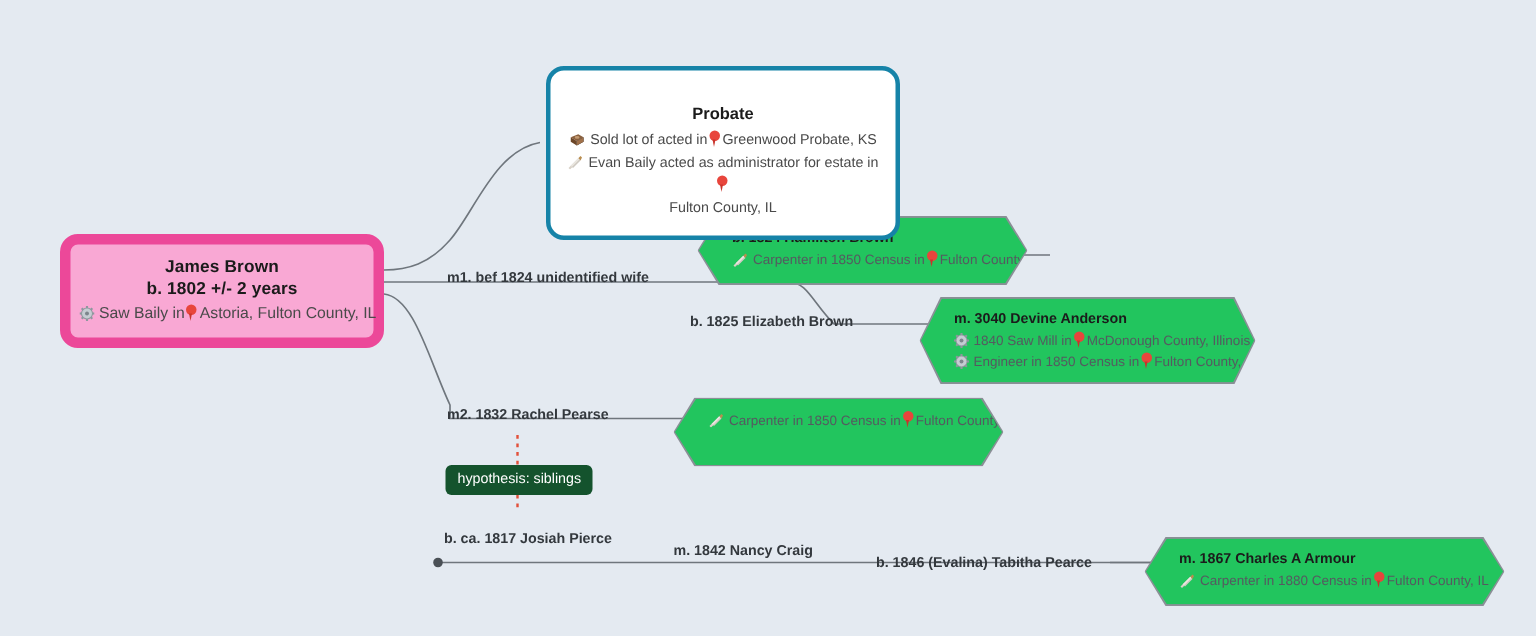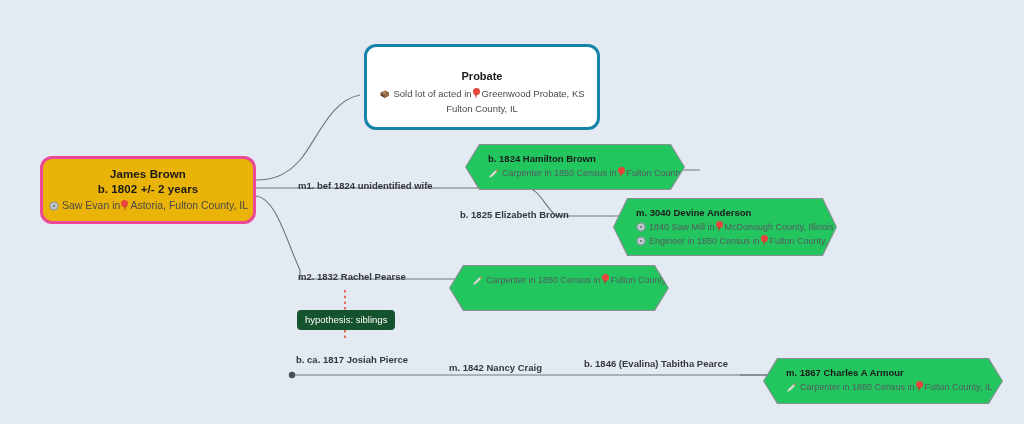--- a/index.html
+++ b/index.html
@@ -29,22 +29,22 @@
     pointer-events: none;
   }
 
   
   .root-node {
     position: absolute;
     left: 40px;
     top: 156px;
     width: 216px;
     box-sizing: border-box;
-    background: #eab308;
-    border: 3px solid #ec4899;
+    background: #f9a8d4;
+    border: 7px solid #ec4899;
     border-radius: 12px;
     padding: 8px 6px 8px 6px;
     text-align: center;
     z-index: 5;
   }
   .root-title {
     font-size: 11.5px;
     font-weight: bold;
     color: #1b1b1b;
     line-height: 15px;
@@ -227,36 +227,46 @@
               <g fill="#8f979e">
                 <rect x="8.6" y="0" width="2.8" height="20"></rect>
                 <rect x="0" y="8.6" width="20" height="2.8"></rect>
                 <rect x="8.6" y="0" width="2.8" height="20" transform="rotate(45 10 10)"></rect>
                 <rect x="0" y="8.6" width="20" height="2.8" transform="rotate(45 10 10)"></rect>
               </g>
               <circle cx="10" cy="10" r="6.6" fill="#c5ccd2"></circle>
               <circle cx="10" cy="10" r="2.6" fill="#7d858c"></circle>
             </g>
           </svg>
-      </span><span>Saw Evan in</span><span class="ico ico-pin"></span><span>Astoria, Fulton County, IL</span>
+      </span><span>Saw Baily in</span><span class="ico ico-pin"></span><span>Astoria, Fulton County, IL</span>
     </div>
   </div>
 
   <div class="probate-node">
     <div class="probate-title">Probate</div>
     <div class="probate-line">
       <span class="ico ico-wood">
         <svg viewBox="0 0 22 18" width="11" height="9">
             <path d="M3 5 L13 1 L20 5 L11 10 Z" fill="#8a5f3c"></path>
             <path d="M3 5 L11 10 L11 16 L3 11 Z" fill="#6d4728"></path>
             <path d="M11 10 L20 5 L20 11 L11 16 Z" fill="#a87murs"></path>
             <path d="M11 10 L20 5 L20 11 L11 16 Z" fill="#a1714a"></path>
             <ellipse cx="11.5" cy="5.2" rx="3.2" ry="1.8" fill="#c29a72"></ellipse>
           </svg>
       </span><span>Sold lot of acted in</span><span class="ico ico-pin"></span><span>Greenwood Probate, KS</span>
+    </div>
+    <div class="probate-line">
+      <span class="ico ico-chisel">
+        <svg viewBox="0 0 22 20" width="11" height="10">
+            <path d="M2 18 L6 14 L8 16 L4 20 Z" fill="#d9d2c8"></path>
+            <path d="M5 15 L15 5 L18 8 L8 18 Z" fill="#cfcac2"></path>
+            <path d="M15 5 L18 2 L20 4 L18 8 Z" fill="#b98d4f"></path>
+            <path d="M5 15 L15 5 L16.5 6.5 L6.5 16.5 Z" fill="#eae6e0"></path>
+          </svg>
+      </span><span>Evan Baily acted as administrator for estate in</span><span class="ico ico-pin"></span>
     </div>
     <div class="probate-line">Fulton County, IL</div>
   </div>
 
   <div class="banner-outline" style="left:465px; top:144px; width:220px; height:46px;"></div>
   <div class="banner" style="left:466px; top:145px; width:218px; height:44px;">
     <div class="banner-title">b. 1824 Hamilton Brown</div>
     <div class="banner-line">
       <span class="ico ico-chisel">
         <svg viewBox="0 0 22 20" width="11" height="10">
@@ -331,17 +341,17 @@
           </svg>
       </span><span>Carpenter in 1880 Census in</span><span class="ico ico-pin"></span><span>Fulton County, IL</span>
     </div>
   </div>
 
   <div class="edge-label" style="left:298px; top:180px;">m1. bef 1824 unidentified wife</div>
   <div class="edge-label" style="left:460px; top:209px;">b. 1825 Elizabeth Brown</div>
   <div class="edge-label" style="left:298px; top:271px;">m2. 1832 Rachel Pearse</div>
   <div class="edge-label" style="left:296px; top:354px;">b. ca. 1817 Josiah Pierce</div>
   <div class="edge-label" style="left:449px; top:362px;">m. 1842 Nancy Craig</div>
-  <div class="edge-label" style="left:584px; top:358px;">b. 1846 (Evalina) Tabitha Pearce</div>
+  <div class="edge-label" style="left:584px; top:370px;">b. 1846 (Evalina) Tabitha Pearce</div>
 
   <div class="badge" style="left:297px; top:310px;">hypothesis: siblings</div>
 
 </div>
 
 </body></html>

